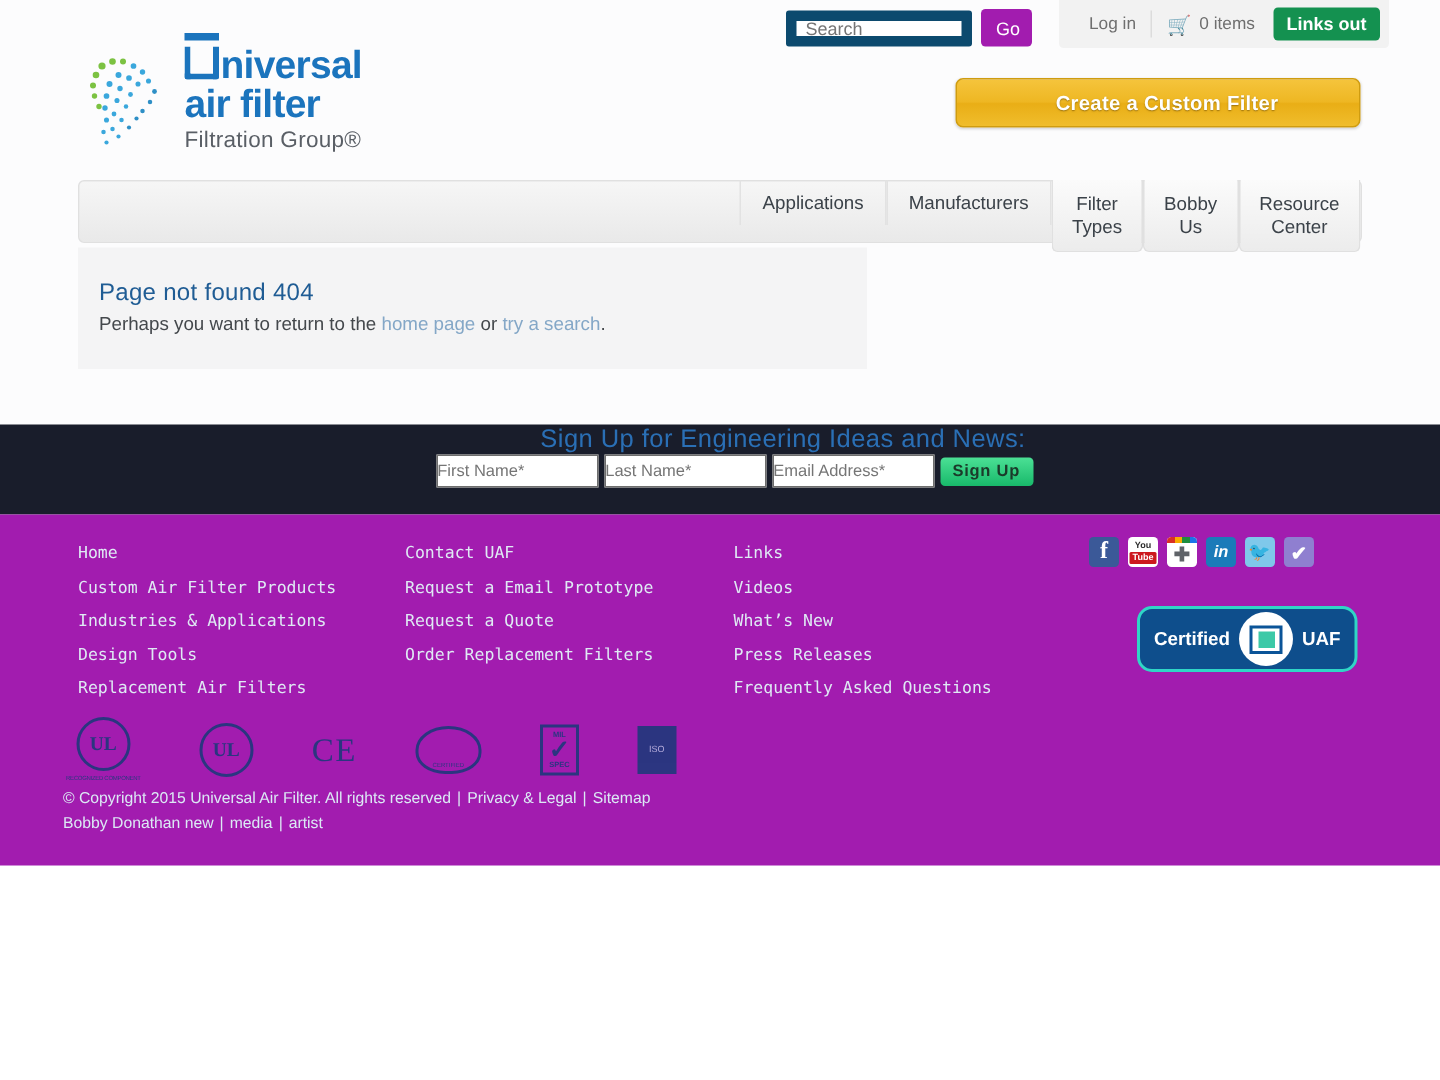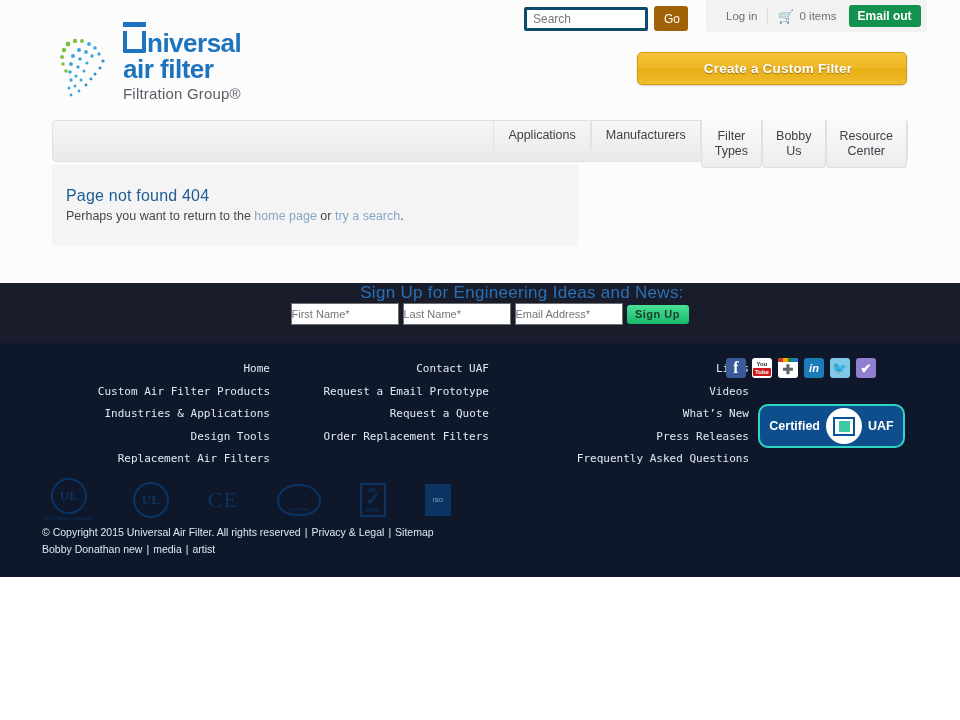--- a/index.html
+++ b/index.html
@@ -13,26 +13,26 @@
   .page { width: 960px; height: 720px; position: relative; background:#ffffff; }
   .upper { background:#fcfcfd; height:577px; position:relative; }
 
   
   .topbar { position:absolute; top:0; left:0; width:960px; height:36px; }
   .search-wrap {
     position:absolute; left:524px; top:6px;
     display:flex; align-items:center; gap:6px;
   }
   .search-input {
-    width:124px; height:24px; border:3px solid #0c4a6e; background:#fff;
+    width:124px; height:24px; border:7px solid #0c4a6e; background:#fff;
     font-size:12px; color:#8d8d8d; padding:0 6px; font-family:"Liberation Sans", sans-serif;
     border-radius:2px; outline:none;
   }
   .go-btn {
-    width:34px; height:25px; background:#a16207; color:#fff; border:none;
+    width:34px; height:25px; background:#a21caf; color:#fff; border:none;
     border-radius:3px; font-size:12px; cursor:pointer;
     font-family:"Liberation Sans", sans-serif;
     padding-left:8px;
   }
   .account-box {
     position:absolute; left:706px; top:0px; height:32px;
     background:#f2f2f2; display:flex; align-items:center;
     padding:0 6px 0 10px; border-radius:0 0 3px 3px;
   }
   .acct-link { font-size:11.5px; color:#6f6f6f; padding:0 10px; cursor:pointer; }
@@ -130,22 +130,21 @@
   .signup-btn {
     width:62px; height:19px; border:none; border-radius:3px; cursor:pointer;
     background:linear-gradient(to bottom,#4be095,#18b96a);
     color:#1b3a2a; font-size:11px; font-weight:bold; letter-spacing:.5px;
     font-family:"Liberation Sans", sans-serif;
   }
 
   
   .footer {
     position:absolute; left:0; top:343px; width:960px; height:234px;
-    background:#0f172a;
-    text-align:right;
+    background:#a21caf;
   }
   .fcols { position:absolute; left:52px; top:15px; display:flex; }
   .fcol { }
   .fcol.c1 { width:218px; }
   .fcol.c2 { width:219px; }
   .fcol.c3 { width:260px; }
   .flink {
     font-family:"DejaVu Sans Mono", monospace;
     font-size:11px; color:#dfeaf4; line-height:22.6px; cursor:pointer;
     display:block; white-space:nowrap;
@@ -224,21 +223,21 @@
       <input class="search-input" type="text" placeholder="Search" style="">
       <button class="go-btn">Go</button>
     </div>
     <div class="account-box">
       <div class="acct-link">Log in</div>
       <div class="acct-div"></div>
       <div class="cart">
         <span class="cart-icon">🛒</span>
         <span class="cart-label">0 items</span>
       </div>
-      <button class="checkout-btn">Email out</button>
+      <button class="checkout-btn">Links out</button>
     </div>
   </div>
 
   <div class="logo">
     <svg class="logo-swirl" viewBox="0 0 62 68">
       <g fill="#7cc242">
         <circle cx="13" cy="10" r="2.4"></circle>
             <circle cx="20" cy="7" r="2.2"></circle>
             <circle cx="27" cy="7" r="2"></circle>
         <circle cx="9" cy="16" r="2.2"></circle>

